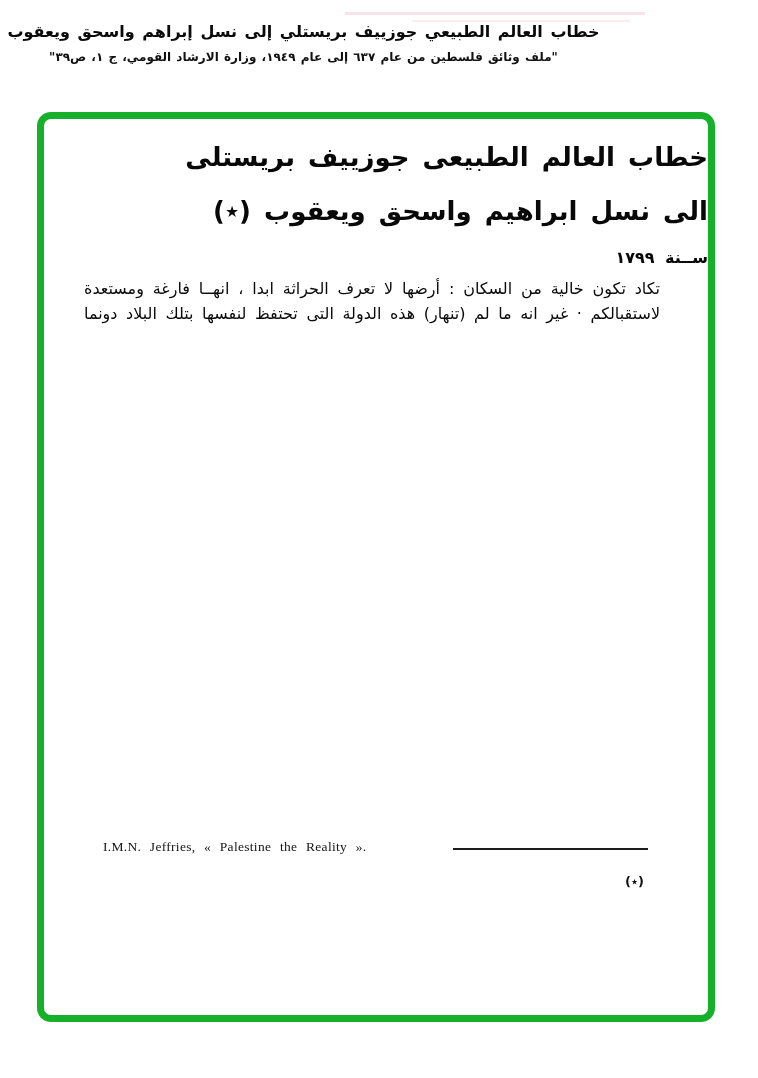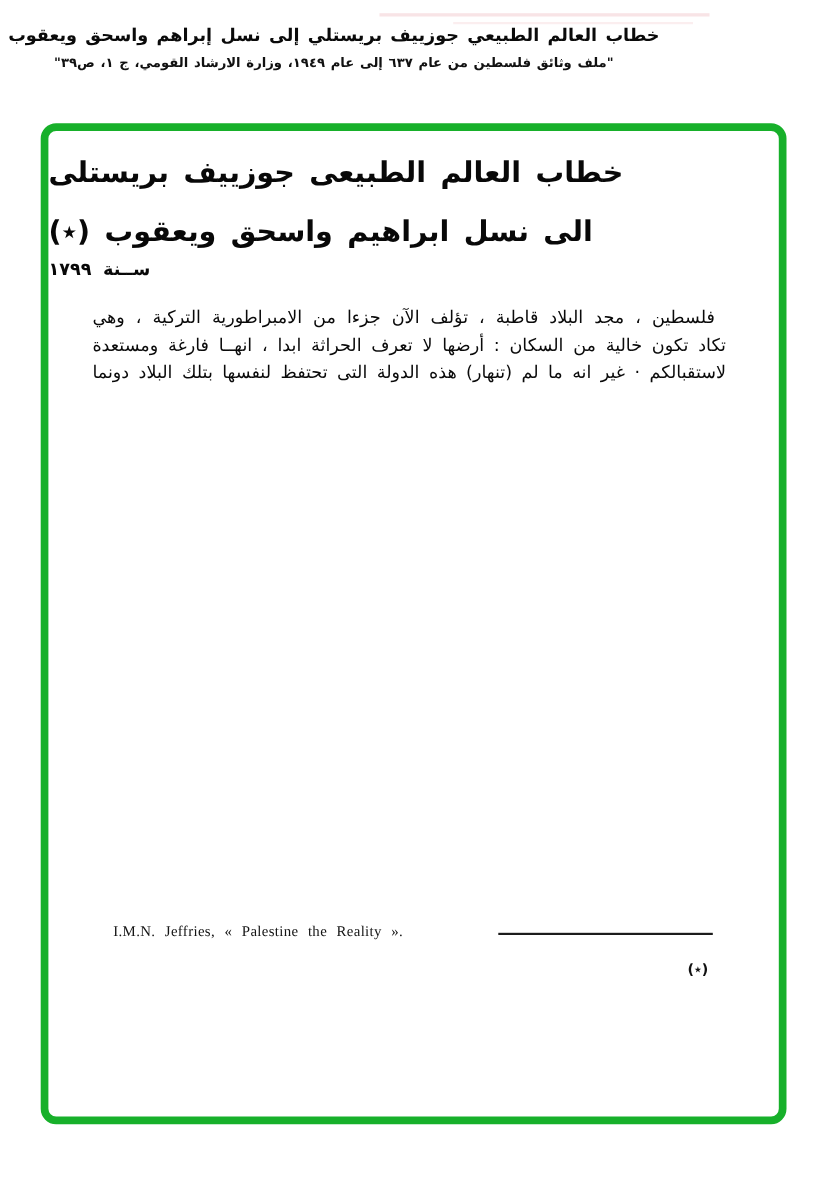--- a/index.html
+++ b/index.html
@@ -58,39 +58,39 @@
     border-radius: 14px;
     background: #ffffff;
   }
 
   
   .doc-title-block {
     position: absolute;
     top: 21px;
     left: 0;
     right: 0;
-    text-align: left;
+    text-align: right;
     direction: rtl;
     font-weight: bold;
     color: #080808;
   }
   .doc-title-line1 {
     font-size: 26px;
     line-height: 34px;
     word-spacing: 4px;
   }
   .doc-title-line2 {
     font-size: 26px;
     line-height: 34px;
     margin-top: 20px;
     word-spacing: 4px;
   }
   .doc-date-line {
     font-size: 16px;
-    margin-top: 7px;
+    margin-top: 20px;
     word-spacing: 5px;
   }
 
   
   .doc-paragraph {
     position: absolute;
     top: 157px;
     right: 48px;
     left: 40px;
     direction: rtl;
@@ -152,21 +152,20 @@
 
 <div class="document-frame" style="border-color: rgb(23, 176, 42);">
 
   <div class="doc-title-block">
     <div class="doc-title-line1">خطاب العالم الطبيعى جوزييف بريستلى</div>
     <div class="doc-title-line2">الى نسل ابراهيم واسحق ويعقوب (٭)</div>
     <div class="doc-date-line">ســنة ١٧٩٩</div>
   </div>
 
   <div class="doc-paragraph">
-    <div class="body-line first">فلسطين ، مجد البلاد قاطبة ، تؤلف الآن جزءا من الامبراطورية التركية ، وهي</div>
     <div class="body-line">تكاد تكون خالية من السكان : أرضها لا تعرف الحراثة ابدا ، انهــا فارغة ومستعدة</div>
     <div class="body-line">لاستقبالكم · غير انه ما لم (تنهار) هذه الدولة التى تحتفظ لنفسها بتلك البلاد دونما</div>
   </div>
 
   <div class="footnote-rule"></div>
 
   <div class="footnote-marker">(٭)</div>
 
   <div class="footnote-text">I.M.N. Jeffries, « Palestine the Reality ».</div>
 

